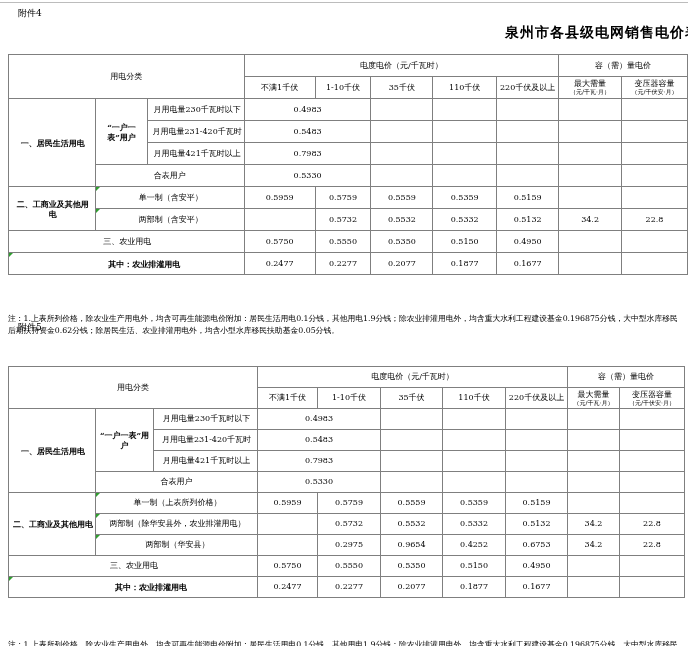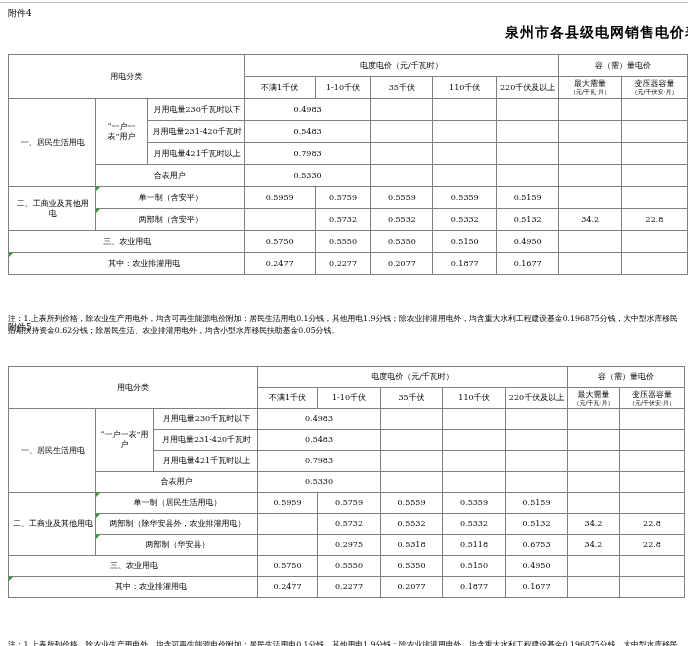--- a/index.html
+++ b/index.html
@@ -2,39 +2,39 @@
 <html><head>
 <meta charset="utf-8">
 <style>
   html,body{margin:0;padding:0;background:#ffffff;}
   .canvas{
     position:relative;width:688px;height:646px;background:#ffffff;
     font-family:"DejaVu Serif","Liberation Serif",serif;color:#000;
     overflow:hidden;
   }
   .toprule{position:absolute;top:2px;left:0;width:688px;height:1px;background:#bcbcbc;}
-  .attach{position:absolute;left:8px;font-size:9px;line-height:11px;}
+  .attach{position:absolute;left:18px;font-size:9px;line-height:11px;}
   .attach1{top:8px;}
   .attach2{top:322px;}
   .doc-title{position:absolute;left:12px;width:688px;text-align:right;
     font-size:14px;font-weight:bold;letter-spacing:1px;}
   .title1{top:24px;}
   .title2{top:337px;}
 
   table.pt{position:absolute;left:8px;border-collapse:collapse;table-layout:fixed;
     font-size:8px;border:1px solid #444444;}
   .t1{top:54px;}
   .t2{top:366px;}
   .pt tr{height:22px;}
   .t2 tr{height:21px;}
   .pt td{border:1px solid #7f7f7f;padding:0 2px;text-align:center;vertical-align:middle;
     overflow:hidden;white-space:nowrap;position:relative;line-height:10px;}
   .lbl{text-align:center;padding-left:4px !important;}
-  .indent{padding-left:38px !important;}
-  .wrap{white-space:normal !important;line-height:10px;}
+  .indent{padding-left:38px !important;font-weight:bold;}
+  .wrap{white-space:normal !important;line-height:10px;font-weight:bold;}
   .hm{display:block;line-height:9px;}
   .hu{display:block;font-size:6px;line-height:8px;}
   
   .gt::before{content:"";position:absolute;top:0;left:0;width:0;height:0;
     border-top:4px solid #2f9e2f;border-right:4px solid transparent;}
   .note{position:absolute;left:8px;width:676px;font-size:7.8px;line-height:12px;
     text-align:left;margin-top:24px;}
   .note1{top:289px;}
   .note2{top:615px;}
 </style>
@@ -234,21 +234,21 @@
         <td colspan="2">合表用户</td>
         <td colspan="2">0.5330</td>
         <td></td>
           <td></td>
           <td></td>
           <td></td>
           <td></td>
       </tr>
       <tr>
         <td class="lbl wrap" rowspan="3">二、工商业及其他用电</td>
-        <td class="lbl gt" colspan="2">单一制（居民生活用电）</td>
+        <td class="lbl gt" colspan="2">单一制（上表所列价格）</td>
         <td>0.5959</td>
         <td>0.5759</td>
         <td>0.5559</td>
         <td>0.5359</td>
         <td>0.5159</td>
         <td></td>
         <td></td>
       </tr>
       <tr>
         <td class="lbl gt" colspan="2">两部制（除华安县外，农业排灌用电）</td>
@@ -257,22 +257,22 @@
         <td>0.5532</td>
         <td>0.5332</td>
         <td>0.5132</td>
         <td>34.2</td>
         <td>22.8</td>
       </tr>
       <tr>
         <td class="lbl gt" colspan="2">两部制（华安县）</td>
         <td></td>
         <td>0.2975</td>
-        <td>0.5318</td>
-        <td>0.5118</td>
+        <td>0.9654</td>
+        <td>0.4252</td>
         <td>0.6753</td>
         <td>34.2</td>
         <td>22.8</td>
       </tr>
       <tr>
         <td class="lbl" colspan="3">三、农业用电</td>
         <td>0.5750</td>
         <td>0.5550</td>
         <td>0.5350</td>
         <td>0.5150</td>

